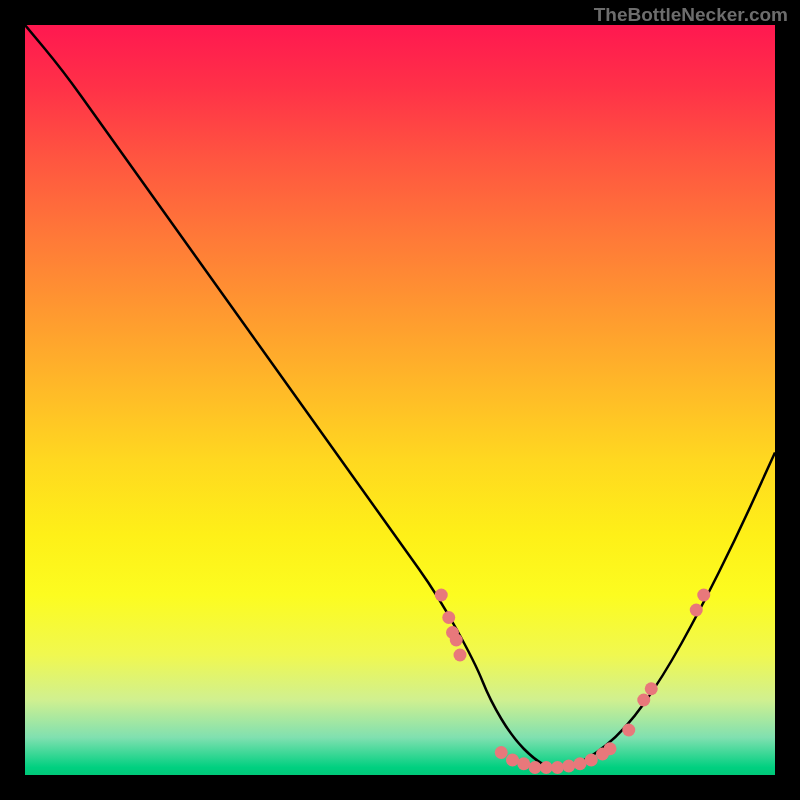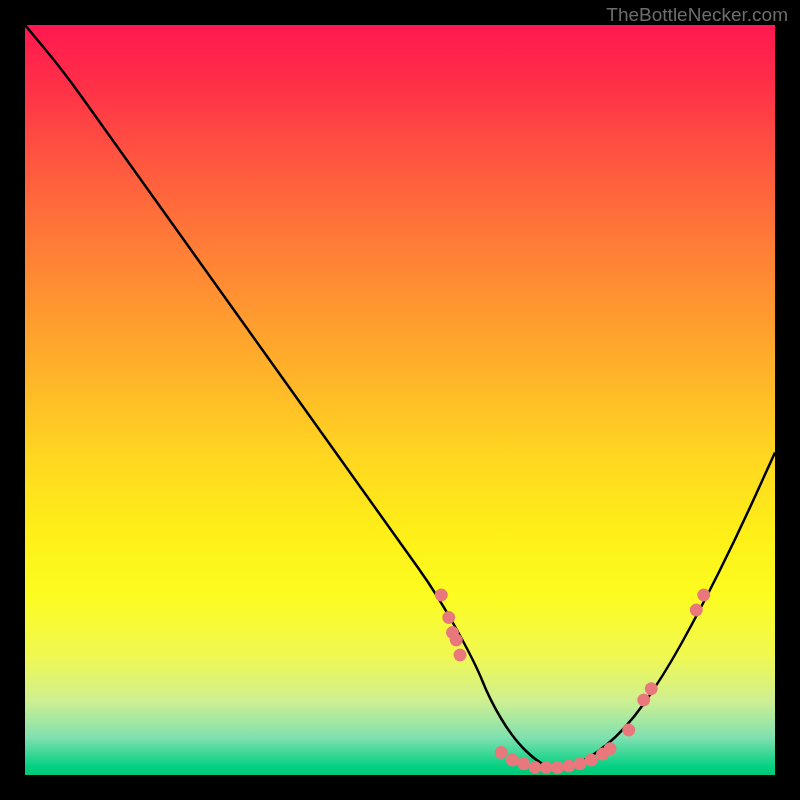--- a/index.html
+++ b/index.html
@@ -10,21 +10,21 @@
     background: #000;
     position: relative;
     font-family: Arial, sans-serif;
   }
   .watermark {
     position: absolute;
     top: 4px;
     right: 12px;
     color: #6d6d6d;
     font-size: 19px;
-    font-weight: 400;
+    font-weight: 700;
     z-index: 10;
     margin-left: 12px;
   }
   .plot-area {
     position: absolute;
     top: 25px;
     left: 25px;
     width: 750px;
     height: 750px;
   }

